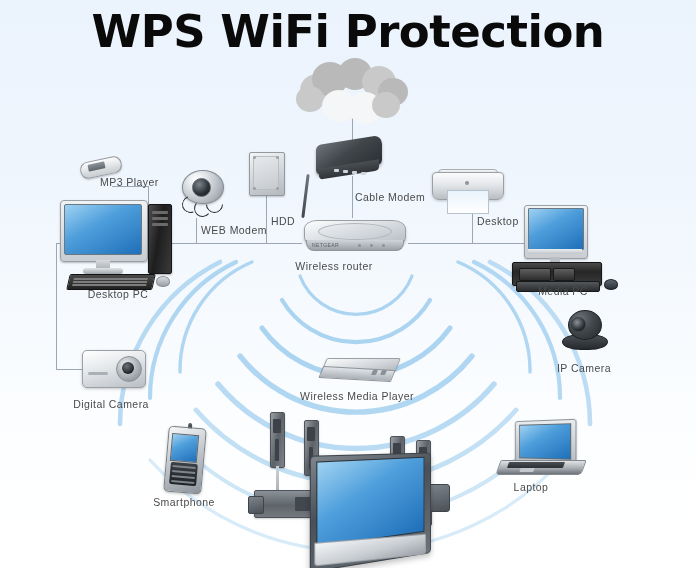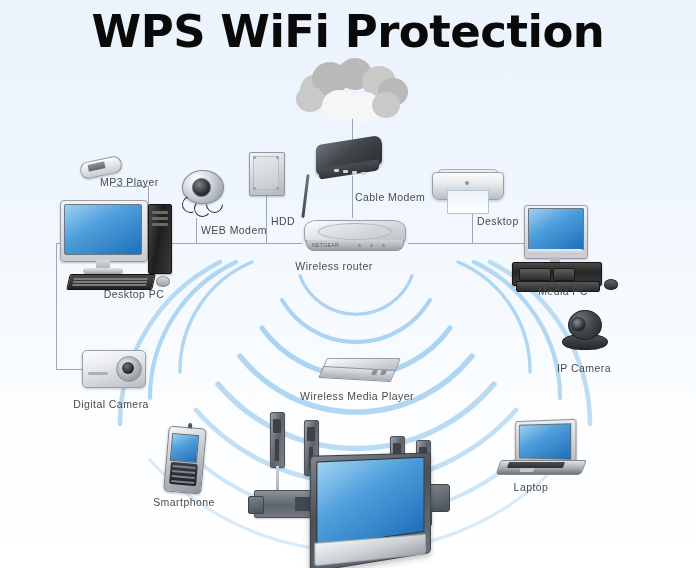--- a/index.html
+++ b/index.html
@@ -348,21 +348,21 @@
       <div class="bay" style="top:12px;"></div>
       <div class="bay" style="top:18px;"></div>
     </div>
     <div id="dt-kbd" class="abs">
       <div class="krow" style="top:3px;"></div>
       <div class="krow" style="top:6px;"></div>
       <div class="krow" style="top:9px;"></div>
     </div>
     <div id="dt-mouse" class="abs"></div>
   </div>
-  <div class="lbl ctr" style="left:134px;top:288px;">Desktop PC</div>
+  <div class="lbl ctr" style="left:118px;top:288px;">Desktop PC</div>
 
   <div id="mediapc" class="abs">
     <div id="mp-bezel" class="abs"></div>
     <div id="mp-screen" class="abs scr-blue"></div>
     <div id="mp-ctrl" class="abs"></div>
     <div id="mp-neck" class="abs"></div>
     <div id="mp-case" class="abs">
       <div class="drv" style="left:6px;width:30px;"></div>
       <div class="drv" style="left:40px;width:20px;"></div>
     </div>

